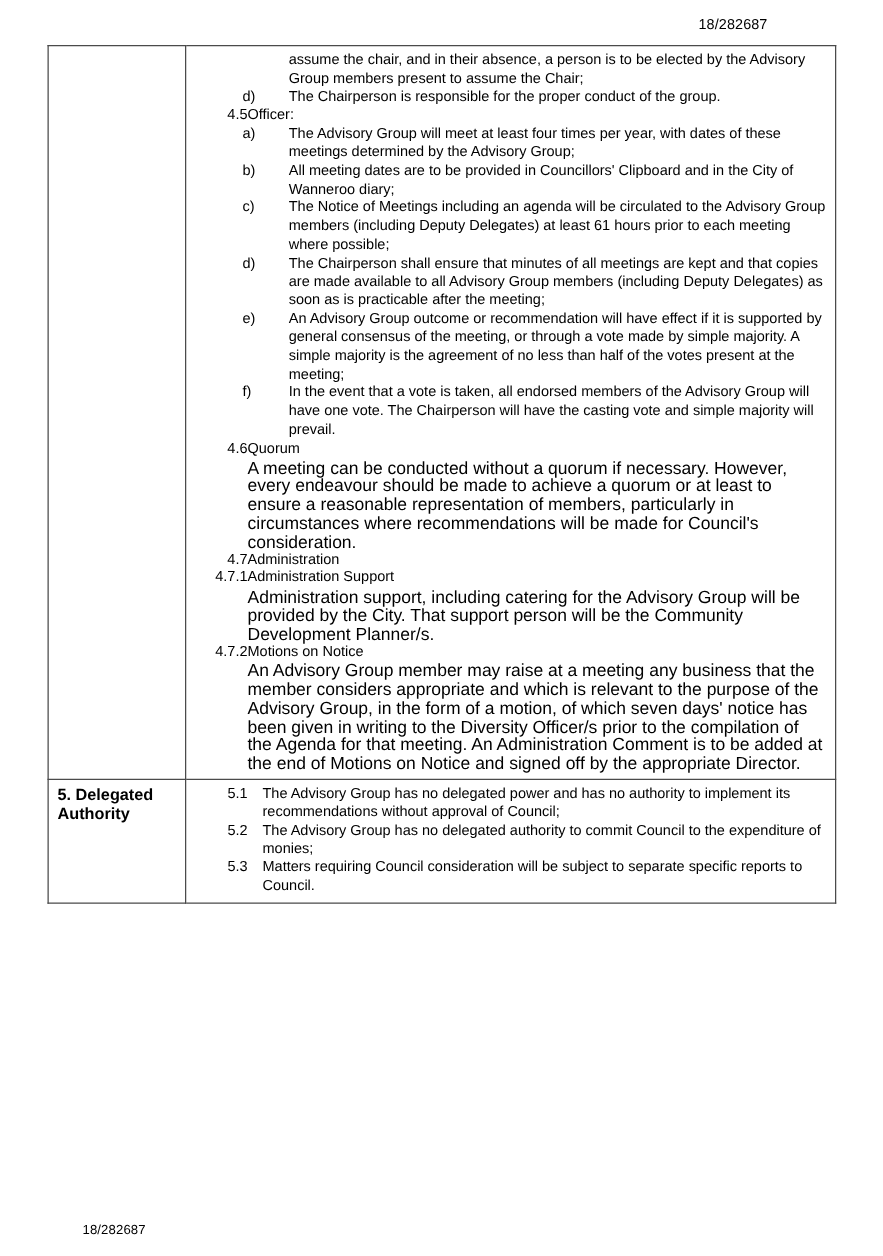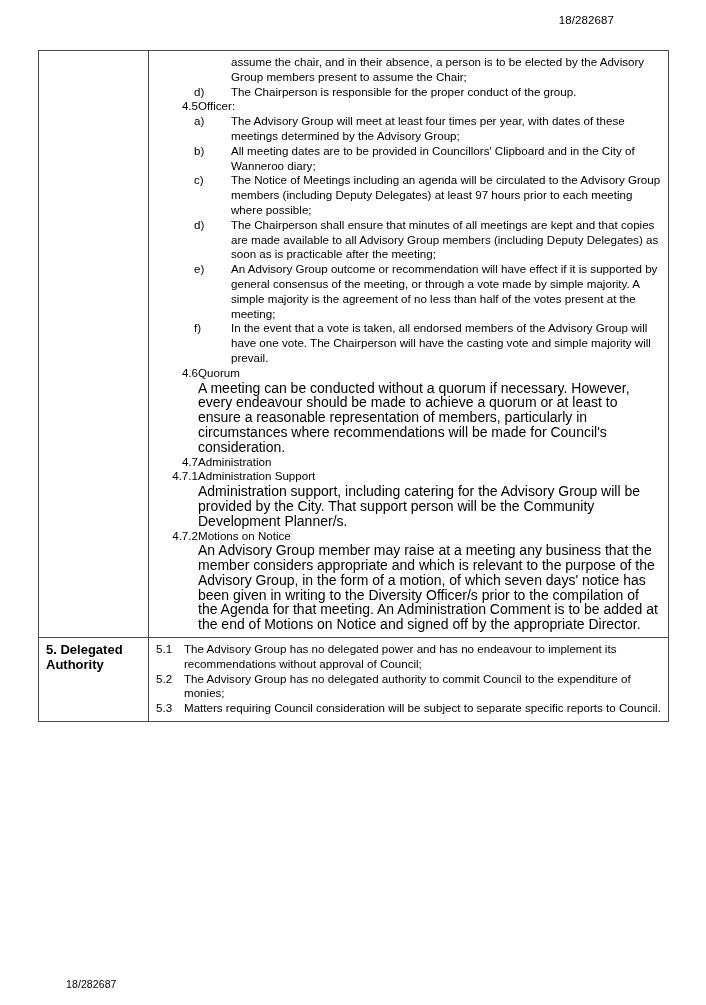--- a/index.html
+++ b/index.html
@@ -34,21 +34,21 @@
     padding-right: 92px;
     text-align: right;
     font-size: 11.5px;
     line-height: 14px;
     letter-spacing: 0.1px;
   }
 
   
   .tor-table {
     position: absolute;
-    top: 50px;
+    top: 36px;
     left: 38px;
     width: 630px;
     border-collapse: collapse;
     table-layout: fixed;
   }
   .tor-table td {
     border: 1px solid #4a4a4a;
     vertical-align: top;
     padding: 0;
   }
@@ -99,20 +99,21 @@
     line-height: 14.8px;
   }
 
   
   .clause5 {
     display: flex;
     align-items: flex-start;
     font-size: 11.6px;
     line-height: 14.8px;
     padding-left: 3px;
+    margin-left: 26px;
   }
   .clause5 > .clause-num { width: 28px; flex: 0 0 auto; }
   .clause5 > .clause-text { flex: 1 1 auto; }
 
   
   .doc-footer {
     position: absolute;
     left: 66px;
     top: 978px;
     font-size: 10.5px;
@@ -150,21 +151,21 @@
             <span class="clause-text">The Advisory Group will meet at least four times per year, with dates of these meetings determined by the Advisory Group;</span>
           </div>
 
           <div class="clause lvl2">
             <span class="clause-num">b)</span>
             <span class="clause-text">All meeting dates are to be provided in Councillors' Clipboard and in the City of Wanneroo diary;</span>
           </div>
 
           <div class="clause lvl2">
             <span class="clause-num">c)</span>
-            <span class="clause-text">The Notice of Meetings including an agenda will be circulated to the Advisory Group members (including Deputy Delegates) at least 97 hours prior to each meeting where possible;</span>
+            <span class="clause-text">The Notice of Meetings including an agenda will be circulated to the Advisory Group members (including Deputy Delegates) at least 61 hours prior to each meeting where possible;</span>
           </div>
 
           <div class="clause lvl2">
             <span class="clause-num">d)</span>
             <span class="clause-text">The Chairperson shall ensure that minutes of all meetings are kept and that copies are made available to all Advisory Group members (including Deputy Delegates) as soon as is practicable after the meeting;</span>
           </div>
 
           <div class="clause lvl2">
             <span class="clause-num">e)</span>
             <span class="clause-text">An Advisory Group outcome or recommendation will have effect if it is supported by general consensus of the meeting, or through a vote made by simple majority. A simple majority is the agreement of no less than half of the votes present at the meeting;</span>
@@ -203,21 +204,21 @@
 
         </td>
       </tr>
 
       <tr>
         <td class="col-label">5. Delegated Authority</td>
         <td class="col-body">
 
           <div class="clause5">
             <span class="clause-num">5.1</span>
-            <span class="clause-text">The Advisory Group has no delegated power and has no endeavour to implement its recommendations without approval of Council;</span>
+            <span class="clause-text">The Advisory Group has no delegated power and has no authority to implement its recommendations without approval of Council;</span>
           </div>
 
           <div class="clause5">
             <span class="clause-num">5.2</span>
             <span class="clause-text">The Advisory Group has no delegated authority to commit Council to the expenditure of monies;</span>
           </div>
 
           <div class="clause5">
             <span class="clause-num">5.3</span>
             <span class="clause-text">Matters requiring Council consideration will be subject to separate specific reports to Council.</span>

